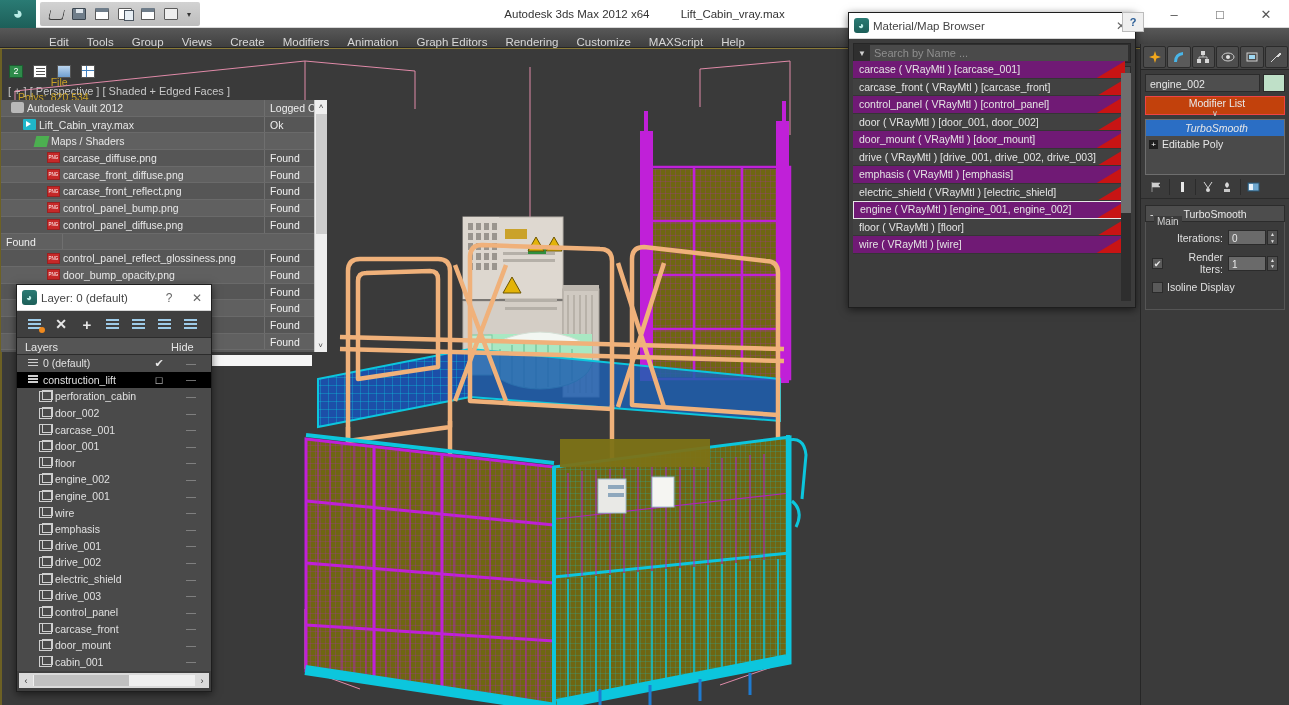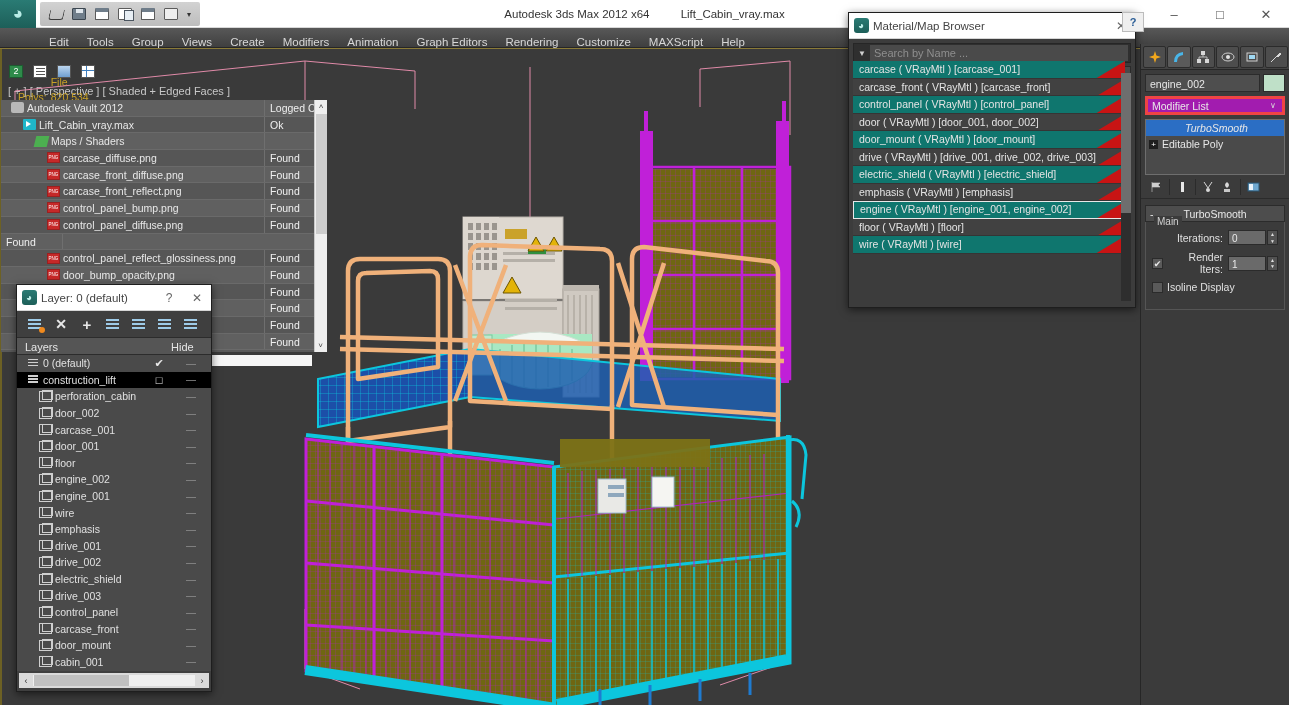--- a/index.html
+++ b/index.html
@@ -78,21 +78,21 @@
   #matbrowser { left:848px; top:12px; width:288px; height:296px; background:#3c3c3c; }
   .mb-search { height:20px; margin:4px 4px 3px 4px; display:flex; align-items:center;
      background:#2f2f2f; border:1px solid #262626; }
   .mb-drop { width:16px; text-align:center; color:#cfcfcf; font-size:8px; }
   .mb-searchtext { flex:1; font-size:11px; color:#8e8e8e; background:#4a4a4a; height:16px;
      line-height:16px; padding-left:4px; margin-right:2px; }
   .mb-group { margin:0 4px; background:#4a4a4a; border:1px solid #2a2a2a; height:15px;
      line-height:15px; font-size:10.5px; color:#e2e2e2; padding-left:4px; }
   .mb-list { position:absolute; left:4px; top:48px; width:272px; height:240px; overflow:hidden; }
   .mb-row { position:relative; height:17.5px; line-height:17.5px; font-size:10.5px;
-     color:#e4e4e4; background:#0f766e; border-bottom:1px solid #353535; padding-left:6px;
+     color:#e4e4e4; background:#701a75; border-bottom:1px solid #353535; padding-left:6px;
      overflow:hidden; }
   .mb-row:nth-child(even){ background:#414141; }
   .mb-row.sel { border:1px solid #e8e8e8; line-height:15.5px; }
   .mb-row .swatch { position:absolute; right:0; top:0; width:40px; height:17.5px;
      overflow:hidden; }
   .mb-row .swatch svg { display:block; }
   .mb-scroll { position:absolute; right:4px; top:60px; width:10px; height:228px;
      background:#2e2e2e; }
   .mb-scroll .thumb { position:absolute; left:0; top:0; width:10px; height:140px; background:#6e6e6e; }
 
@@ -193,22 +193,22 @@
      background:#3b3b3b; border-left:1px solid #262626; }
   .cp-tabs { height:26px; display:flex; align-items:center; background:#444;
      border-bottom:1px solid #262626; padding-left:2px; }
   .cp-tab { width:24px; height:22px; margin-right:1px; display:flex; align-items:center;
      justify-content:center; background:#4d4d4d; border:1px solid #2b2b2b; border-radius:2px; }
   .cp-tab.active { background:#5a5a5a; }
   .cp-nameRow { display:flex; align-items:center; padding:4px 4px 0 4px; }
   .cp-name { flex:1; height:18px; background:#4e4e4e; border:1px solid #2b2b2b;
      font-size:10.5px; color:#e8e8e8; line-height:18px; padding-left:4px; }
   .cp-color { width:22px; height:18px; margin-left:3px; background:#bfe0c8; border:1px solid #2b2b2b; }
-  .cp-modlist { margin:4px; height:19px; background:#a21caf; border:3px solid #ef4444;
-     display:flex; align-items:center; font-size:10.5px; color:#e8e8e8; }
+  .cp-modlist { margin:4px; height:19px; background:#c2410c; border:1px solid #ef4444;
+     display:flex; align-items:center; font-size:10.5px; color:#e8e8e8;flex-direction:column; }
   .cp-modlist span.t { flex:1; padding-left:4px; }
   .cp-modlist span.c { width:18px; text-align:center; font-size:8px; color:#d8d8d8; }
   .cp-stack { margin:0 4px; height:56px; background:#4a4a4a; border:1px solid #6e6e6e; }
   .cp-mod { height:16px; display:flex; align-items:center; font-size:10.5px; color:#e6e6e6;
      padding-left:3px; }
   .cp-mod.sel { background:#2b6ec4; font-style:italic; justify-content:center; }
   .cp-mod .plus { width:9px; height:9px; background:#1e1e1e; color:#fff; font-size:8px;
      line-height:9px; text-align:center; margin-right:4px; flex:none; }
   .cp-stackbtns { height:24px; display:flex; align-items:center; padding:2px 6px;
      border-bottom:1px solid #2b2b2b; }
@@ -567,29 +567,29 @@
       </div>
       <div class="mb-row">
         <span>drive  ( VRayMtl )  [drive_001, drive_002, drive_003]</span>
         <span class="swatch">
             <svg width="40" height="18">
               <path d="M40 0 L10 18 L40 18 Z" fill="#c81414"></path>
             </svg>
           </span>
       </div>
       <div class="mb-row">
-        <span>electric_shield  ( VRayMtl )  [electric_shield]</span>
+        <span>emphasis  ( VRayMtl )  [emphasis]</span>
         <span class="swatch">
             <svg width="40" height="18">
               <path d="M40 0 L10 18 L40 18 Z" fill="#c81414"></path>
             </svg>
           </span>
       </div>
       <div class="mb-row">
-        <span>emphasis  ( VRayMtl )  [emphasis]</span>
+        <span>electric_shield  ( VRayMtl )  [electric_shield]</span>
         <span class="swatch">
             <svg width="40" height="18">
               <path d="M40 0 L10 18 L40 18 Z" fill="#c81414"></path>
             </svg>
           </span>
       </div>
       <div class="mb-row sel">
         <span>engine  ( VRayMtl )  [engine_001, engine_002]</span>
         <span class="swatch">
             <svg width="40" height="18">

